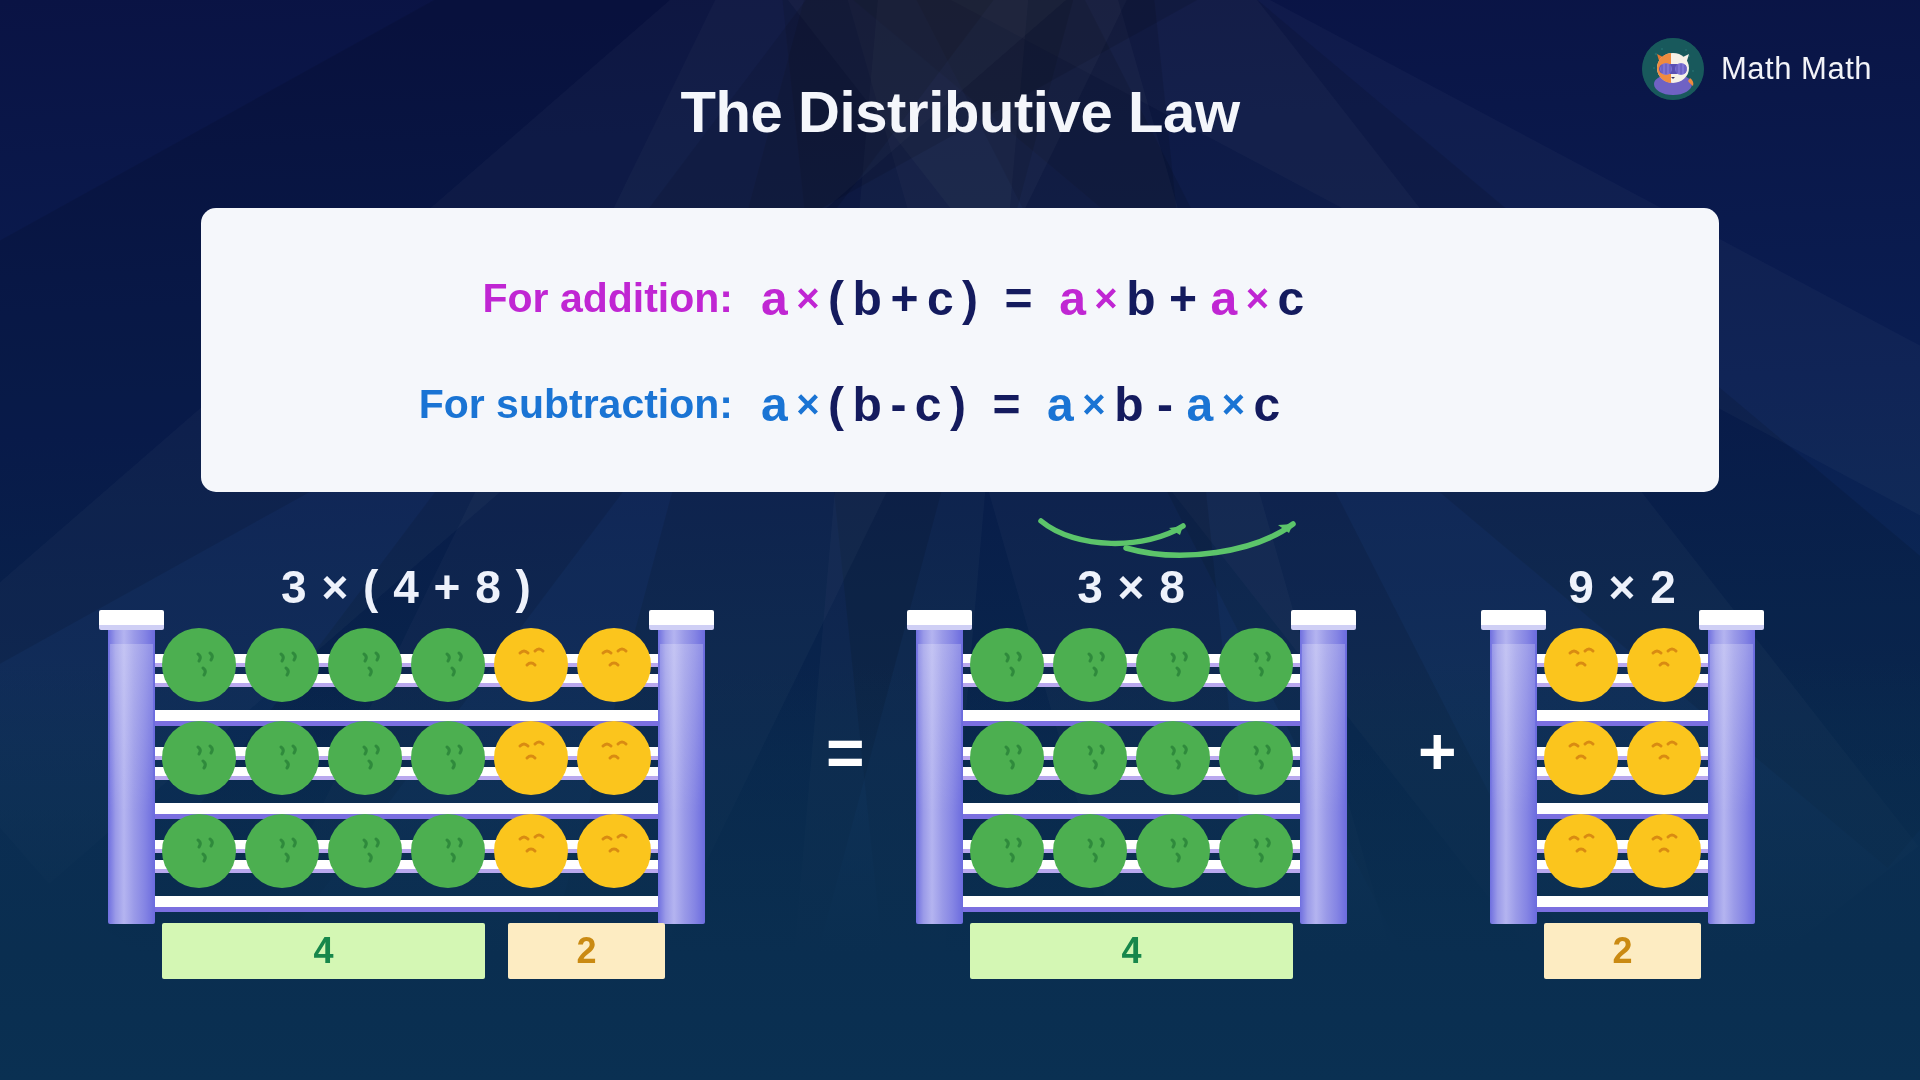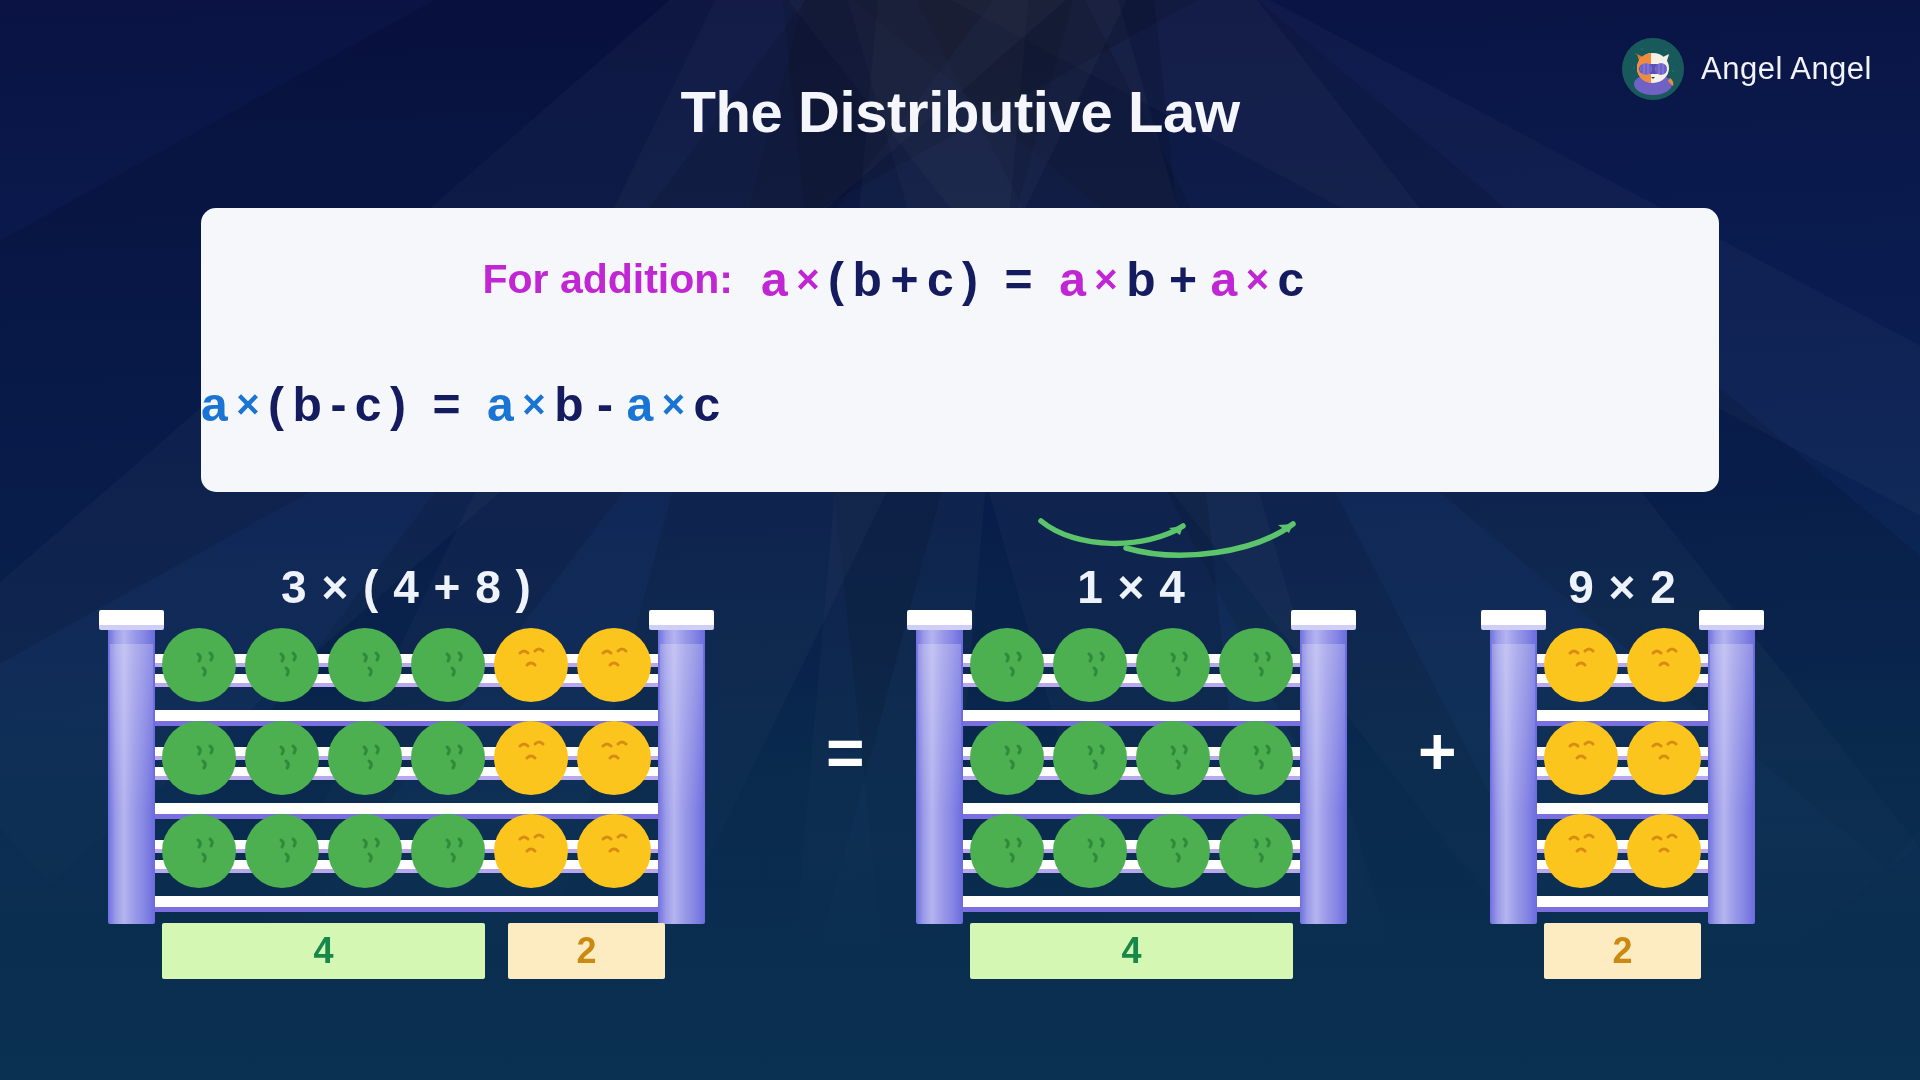--- a/index.html
+++ b/index.html
@@ -48,21 +48,21 @@
   #brand .mark svg{ position:absolute; inset:0; }
   #brand .name{ color:#f2f3f8; font-size:31px; letter-spacing:.5px; }
 
   
   #formula-card{
     position:absolute; left:201px; top:208px;
     width:1518px; height:284px;
     background:#f5f7fb; border-radius:15px; z-index:5;
   }
   .frow{ position:absolute; display:flex; align-items:center; white-space:nowrap; }
-  #row-add{ left:0; right:0; top:25px; height:92px; }
+  #row-add{ left:0; right:0; top:44px; height:92px; }
   #row-sub{ left:0; right:0; top:150px; height:92px; }
   .flabel{
     width:560px; text-align:right; padding-right:28px;
     font-size:41px; font-weight:bold;
   }
   .flabel.add{ color:#c026d3; }
   .flabel.sub{ color:#1a74d4; }
   .fexpr{ font-size:48px; font-weight:bold; color:#141b5e; display:flex; align-items:center; }
   .fexpr .v{ letter-spacing:.5px; }
   .sp{ display:inline-block; width:13px; }
@@ -175,21 +175,21 @@
           <line x1="24" y1="26" x2="24" y2="36"></line>
         <line x1="28" y1="27" x2="28" y2="35"></line>
           <line x1="35" y1="27" x2="35" y2="35"></line>
         <line x1="39" y1="26" x2="39" y2="36"></line>
           <line x1="43" y1="27" x2="43" y2="35"></line>
       </g>
       <path d="M29 39h4l-2 2z" fill="#3c3560"></path>
       <path d="M48 40c3 2 4 5 3 8-2-2-4-3-5-5z" fill="#ef8b3f"></path>
     </svg>
   </div>
-  <div class="name">Angel Angel</div>
+  <div class="name">Math Math</div>
 </div>
 
 <div id="formula-card">
 
   <div class="frow" id="row-add">
     <div class="flabel add">For addition:</div>
     <div class="fexpr">
       <span class="v pv">a</span>
         <span class="sp-s"></span>
       <span class="v pv" style="font-size:40px">×</span>
@@ -216,20 +216,21 @@
         <span class="sp"></span>
       <span class="v pv">a</span>
         <span class="sp-s"></span>
       <span class="v pv" style="font-size:40px">×</span>
         <span class="sp-s"></span>
       <span class="v nv">c</span>
     </div>
   </div>
 
   <div class="frow" id="row-sub">
+    <div class="flabel sub">For subtraction:</div>
     <div class="fexpr">
       <span class="v bv">a</span>
         <span class="sp-s"></span>
       <span class="v bv" style="font-size:40px">×</span>
         <span class="sp-s"></span>
       <span class="v nv">(</span>
         <span class="sp-s"></span>
       <span class="v nv">b</span>
         <span class="sp-s"></span>
       <span class="v nv">-</span>
@@ -457,21 +458,21 @@
                 </g>
               </svg>
             </div>
           </div>
         </div>
       </div>
       <div class="tag green" style="left: 54px; top: 363px; width: 323px;">4</div>
       <div class="tag amber" style="left: 400px; top: 363px; width: 157px;">2</div>
     </div>
     <div class="group" style="left: 916px; width: 431px;">
-      <div class="grp-label">1 × 4</div>
+      <div class="grp-label">3 × 8</div>
       <div class="abacus" style="width: 431px; height: 300px;">
         <div class="post" style="left: 0px;">
           <div class="cap"></div>
           <div class="glow"></div>
         </div>
         <div class="post" style="left: 384px;">
           <div class="cap"></div>
           <div class="glow"></div>
         </div>
         <div class="rods" style="left: 47px; width: 337px;">

